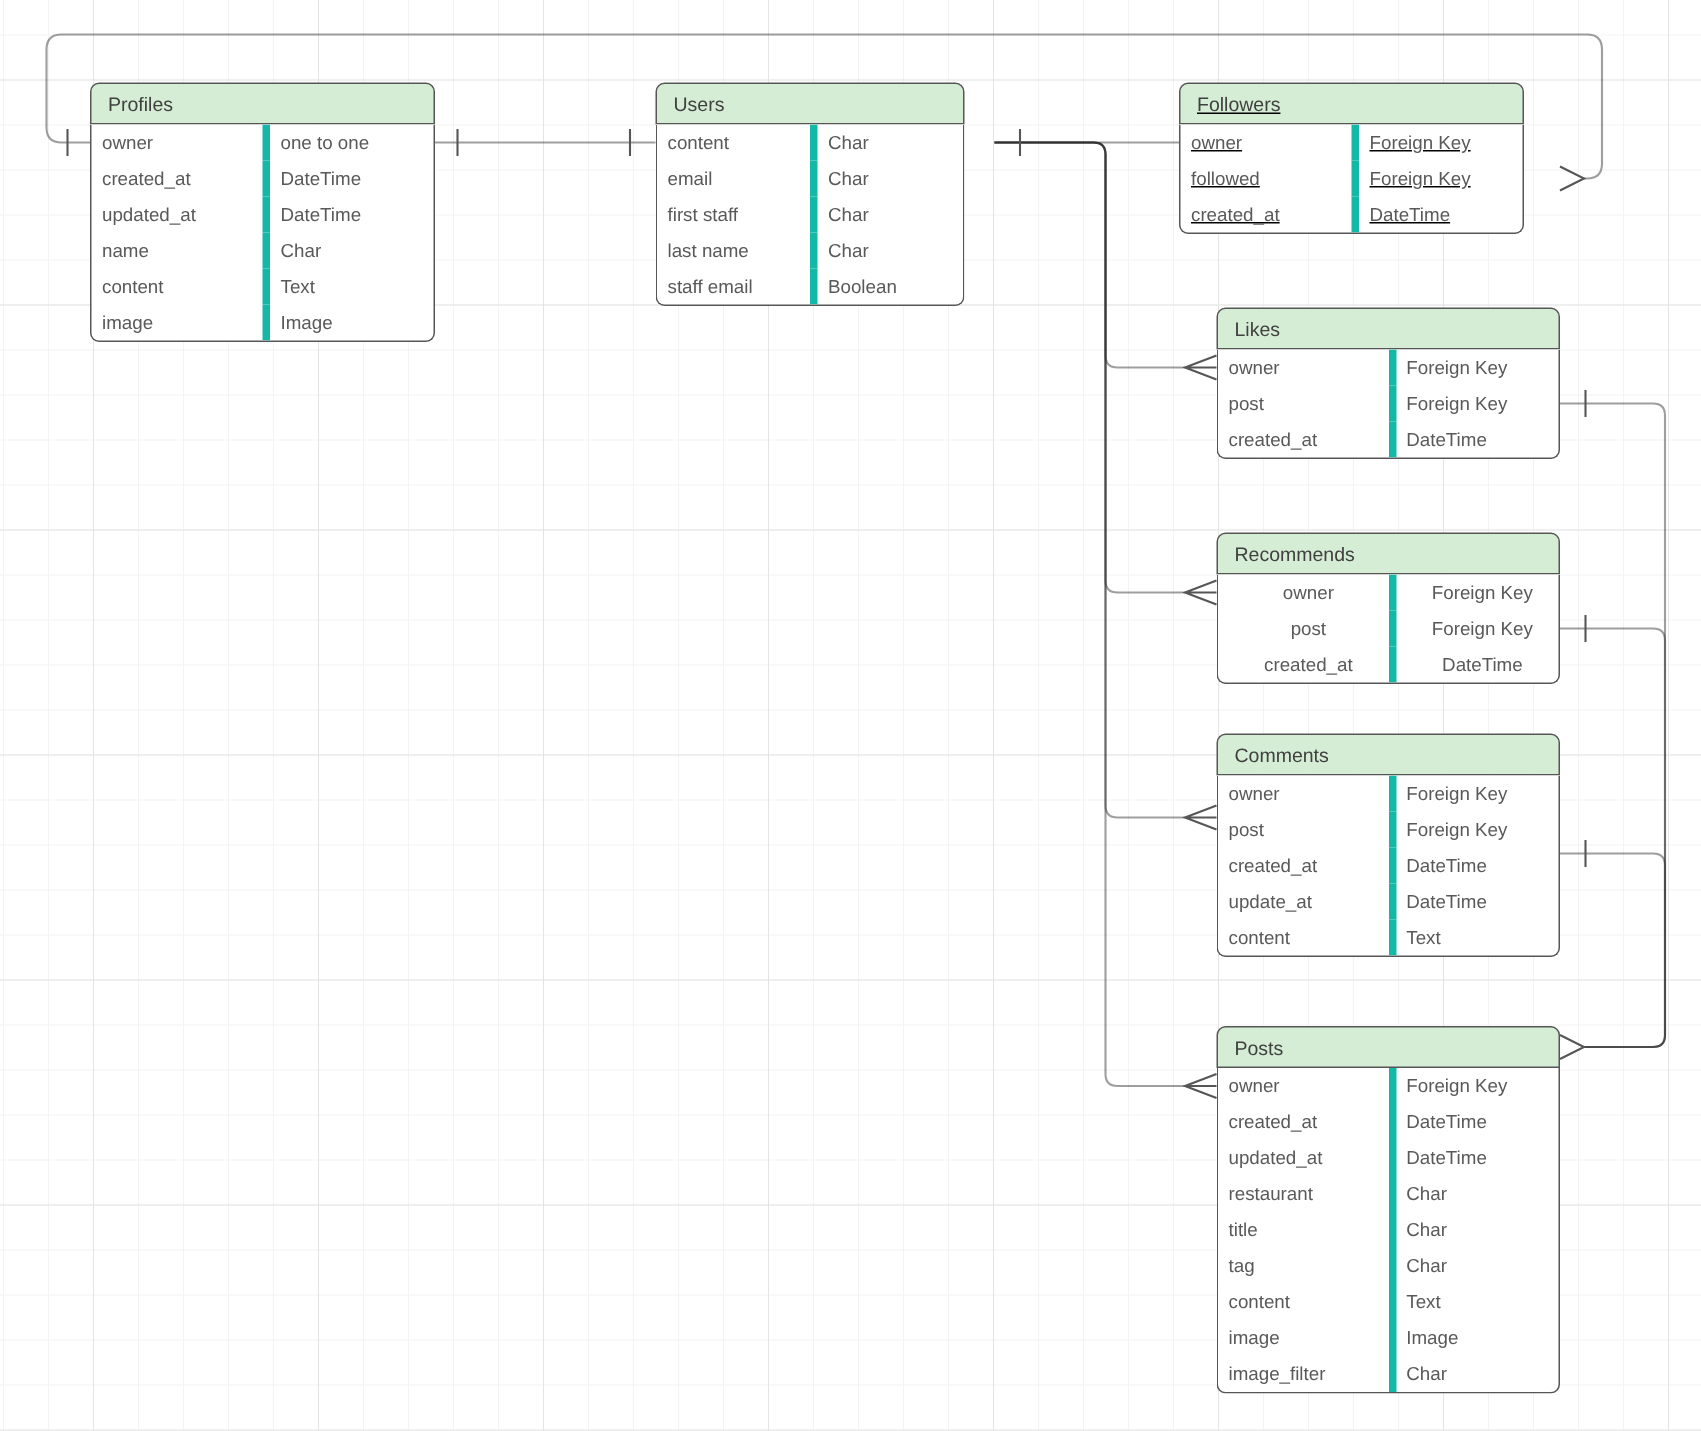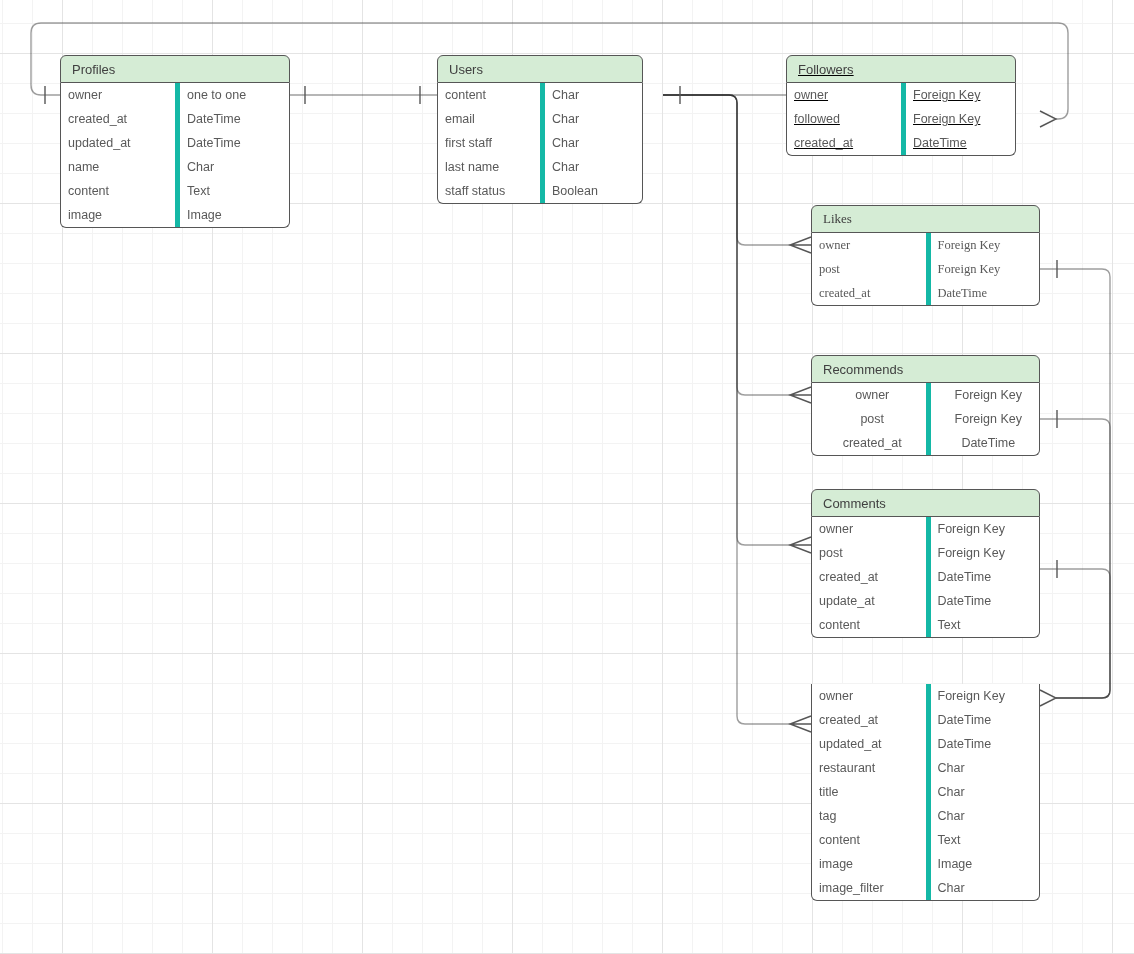--- a/index.html
+++ b/index.html
@@ -150,21 +150,21 @@
           </div>
           <div class="tbl-row">
             <div class="cell name">first staff</div>
             <div class="cell type">Char</div>
           </div>
           <div class="tbl-row">
             <div class="cell name">last name</div>
             <div class="cell type">Char</div>
           </div>
           <div class="tbl-row">
-            <div class="cell name">staff status</div>
+            <div class="cell name">staff email</div>
             <div class="cell type">Boolean</div>
           </div>
         </div>
       </div>
       <div class="tbl" style="left: 786px; top: 55px; width: 230px; text-decoration: underline;">
         <div class="tbl-header">Followers</div>
         <div class="tbl-body">
           <div class="tbl-row">
             <div class="cell name">owner</div>
             <div class="cell type">Foreign Key</div>
@@ -172,21 +172,21 @@
           <div class="tbl-row">
             <div class="cell name">followed</div>
             <div class="cell type">Foreign Key</div>
           </div>
           <div class="tbl-row">
             <div class="cell name">created_at</div>
             <div class="cell type">DateTime</div>
           </div>
         </div>
       </div>
-      <div class="tbl" style="left: 811px; top: 205px; width: 229px; font-family: Liberation Serif, serif;">
+      <div class="tbl" style="left: 811px; top: 205px; width: 229px;">
         <div class="tbl-header">Likes</div>
         <div class="tbl-body">
           <div class="tbl-row">
             <div class="cell name">owner</div>
             <div class="cell type">Foreign Key</div>
           </div>
           <div class="tbl-row">
             <div class="cell name">post</div>
             <div class="cell type">Foreign Key</div>
           </div>
@@ -232,20 +232,21 @@
             <div class="cell name">update_at</div>
             <div class="cell type">DateTime</div>
           </div>
           <div class="tbl-row">
             <div class="cell name">content</div>
             <div class="cell type">Text</div>
           </div>
         </div>
       </div>
       <div class="tbl" style="left: 811px; top: 684px; width: 229px;">
+        <div class="tbl-header">Posts</div>
         <div class="tbl-body">
           <div class="tbl-row">
             <div class="cell name">owner</div>
             <div class="cell type">Foreign Key</div>
           </div>
           <div class="tbl-row">
             <div class="cell name">created_at</div>
             <div class="cell type">DateTime</div>
           </div>
           <div class="tbl-row">

